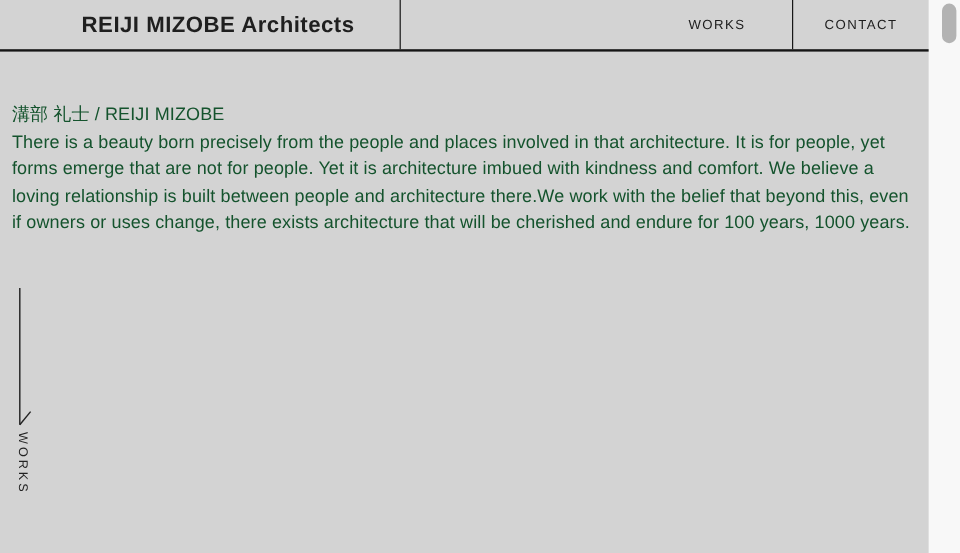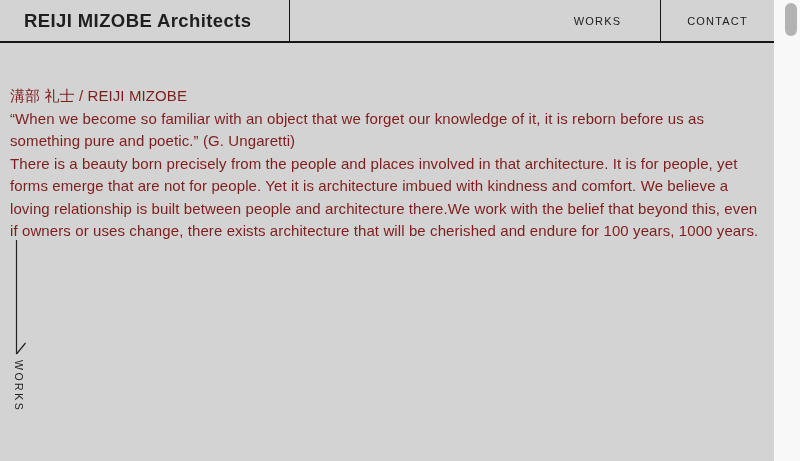--- a/index.html
+++ b/index.html
@@ -20,20 +20,21 @@
   .page{
     position:absolute;left:0;top:0;
     width:774px;height:461px;
     background:var(--bg);
   }
   
   .header{
     display:flex;align-items:stretch;
     height:43px;
     border-bottom:2px solid var(--border);
+    padding-left:44px;
   }
   .brand{
     width:290px;flex:0 0 290px;
     display:flex;align-items:center;
     padding-left:24px;
     border-right:1.5px solid var(--border);
     font-size:18.5px;font-weight:600;letter-spacing:.4px;
     color:#1f1f1f;white-space:nowrap;
     cursor:pointer;
   }
@@ -46,21 +47,21 @@
     color:var(--ink);cursor:pointer;white-space:nowrap;
   }
   .nav-item.contact{
     width:114px;
     border-left:1.5px solid var(--border);
   }
   
   .main{
     padding:42px 12px 0 10px;
     font-size:15px;line-height:22.5px;
-    color:#7f1d1d;
+    color:#14532d;
     letter-spacing:.1px;
   }
   .main p{margin:0;}
   
   .works-link{
     position:absolute;left:0;top:238px;
     width:40px;height:180px;
     cursor:pointer;
   }
   .works-arrow{
@@ -92,21 +93,20 @@
   <header class="header">
     <div class="brand">REIJI MIZOBE Architects</div>
     <nav class="nav">
       <div class="nav-item">WORKS</div>
       <div class="nav-item contact">CONTACT</div>
     </nav>
   </header>
 
   <main class="main">
     <p>溝部 礼士 / REIJI MIZOBE</p>
-    <p>“When we become so familiar with an object that we forget our knowledge of it, it is reborn before us as something pure and poetic.” (G. Ungaretti)</p>
     <p>There is a beauty born precisely from the people and places involved in that architecture. It is for people, yet forms emerge that are not for people. Yet it is architecture imbued with kindness and comfort. We believe a loving relationship is built between people and architecture there.We work with the belief that beyond this, even if owners or uses change, there exists architecture that will be cherished and endure for 100 years, 1000 years.</p>
   </main>
 
   <div class="works-link">
     <svg class="works-arrow" width="16" height="118" viewBox="0 0 16 118" fill="none" stroke="#222" stroke-width="1.2">
       <line x1="5.5" y1="0" x2="5.5" y2="114"></line>
       <line x1="5.5" y1="114" x2="14.5" y2="103"></line>
     </svg>
     <span class="works-vertical-label">WORKS</span>
   </div>

